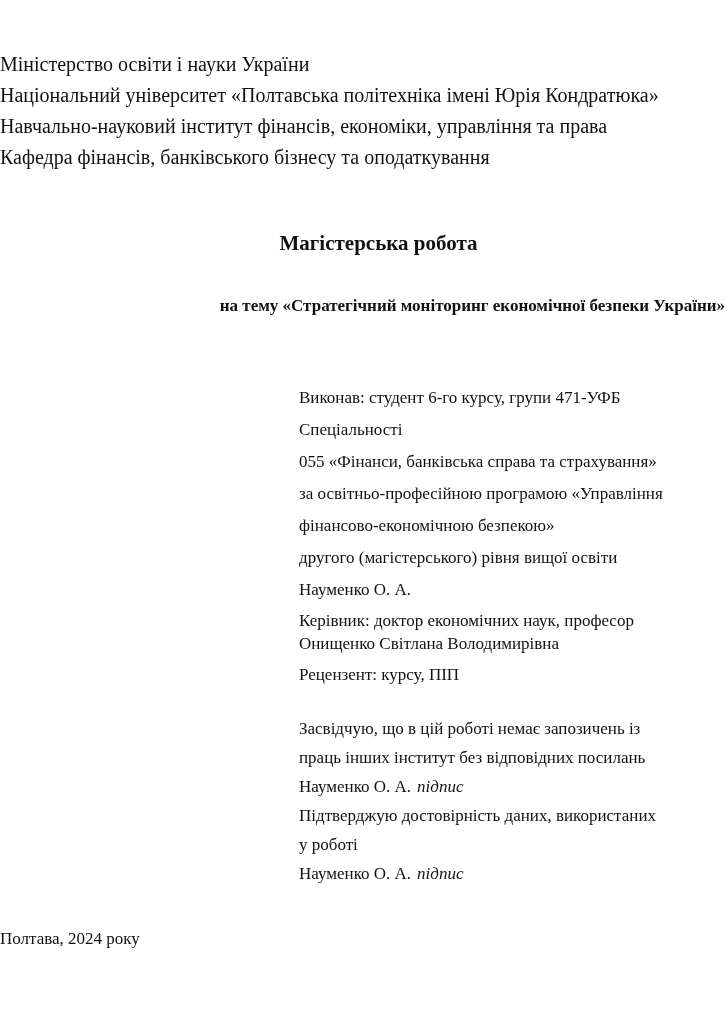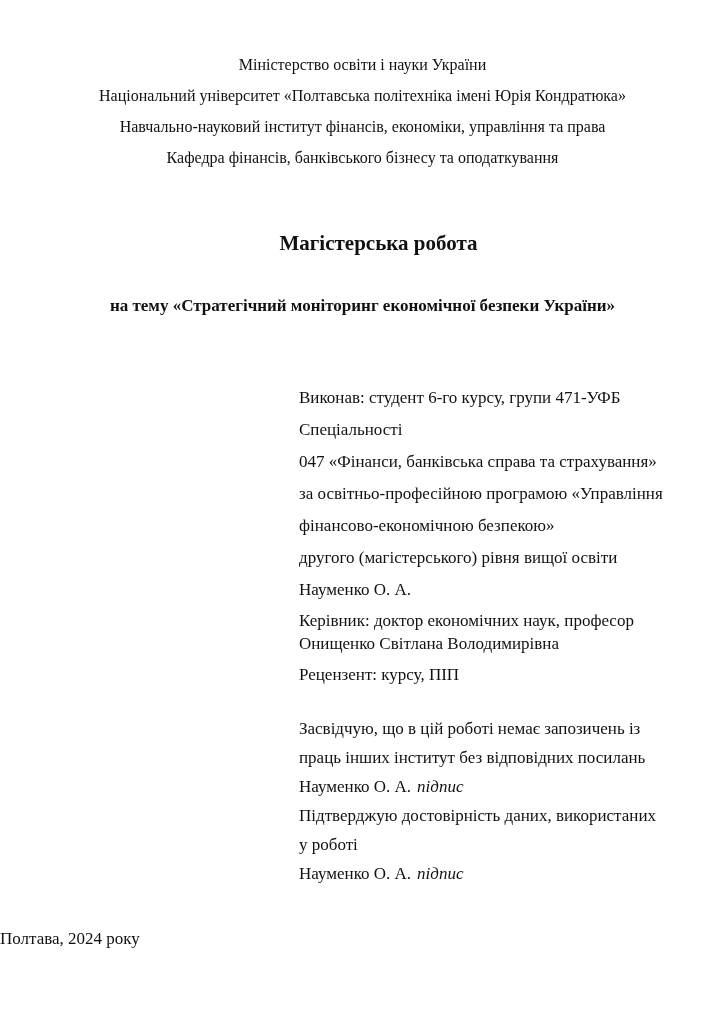--- a/index.html
+++ b/index.html
@@ -13,35 +13,35 @@
     height: 1024px;
     margin: 0 auto;
     background: #ffffff;
     font-family: "Liberation Serif", "DejaVu Serif", serif;
     color: #111111;
     overflow: hidden;
     box-sizing: border-box;
     padding-top: 49px;
   }
   .header-block {
-    text-align: center;
-    font-size: 16px;
+    text-align: left;
+    font-size: 20px;
     line-height: 31px;
   }
   .thesis-title {
     margin-top: 57px;
     text-align: center;
     font-size: 21px;
     font-weight: bold;
     line-height: 26px;
     padding-left: 32px;
   }
   .thesis-topic {
     margin-top: 38px;
-    text-align: center;
+    text-align: right;
     font-size: 17px;
     font-weight: bold;
     line-height: 24px;
   }
   .details-block {
     margin-top: 64px;
     margin-left: 299px;
     margin-right: 40px;
     font-size: 17px;
   }
@@ -90,21 +90,21 @@
     <div class="line">Кафедра фінансів, банківського бізнесу та оподаткування</div>
   </div>
 
   <div class="thesis-title">Магістерська робота</div>
 
   <div class="thesis-topic">на тему «Стратегічний моніторинг економічної безпеки України»</div>
 
   <div class="details-block">
     <div class="line">Виконав: студент 6-го курсу, групи 471-УФБ</div>
     <div class="line">Спеціальності</div>
-    <div class="line">047 «Фінанси, банківська справа та страхування»</div>
+    <div class="line">055 «Фінанси, банківська справа та страхування»</div>
     <div class="line">за освітньо-професійною програмою «Управління</div>
     <div class="line">фінансово-економічною безпекою»</div>
     <div class="line">другого (магістерського) рівня вищої освіти</div>
     <div class="line">Науменко О. А.</div>
     <div class="supervisor-par">
       <div>Керівник: доктор економічних наук, професор</div>
       <div>Онищенко Світлана Володимирівна</div>
     </div>
     <div class="reviewer-line">Рецензент: курсу, ПІП</div>
   </div>

